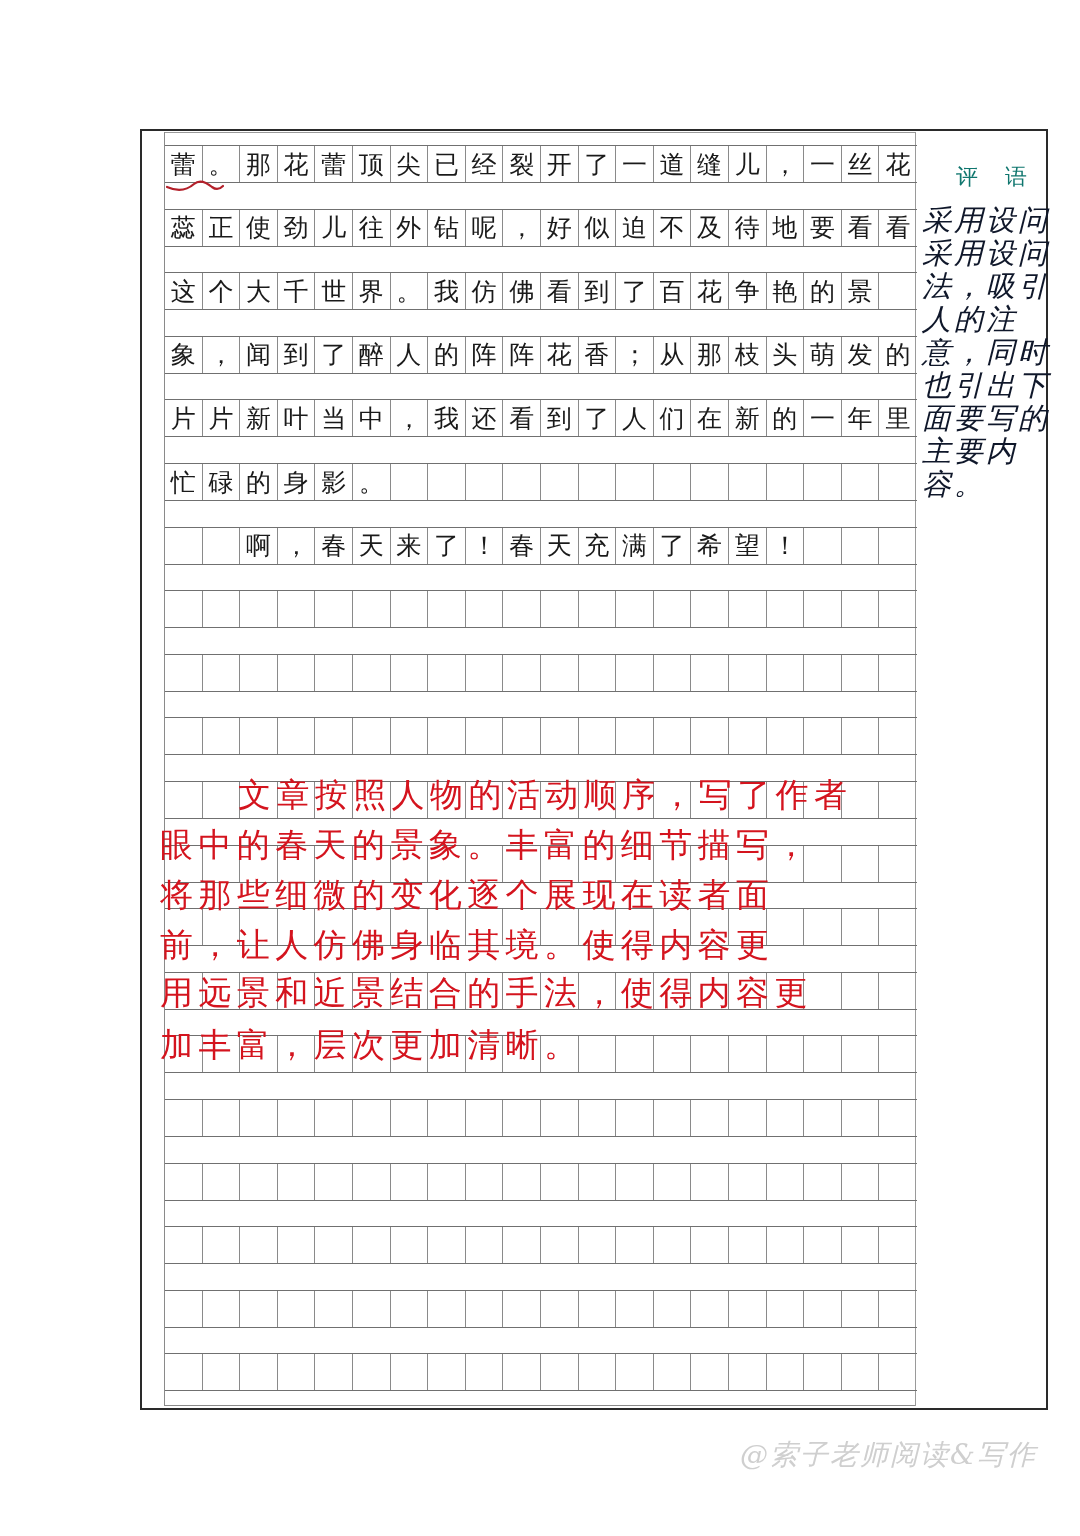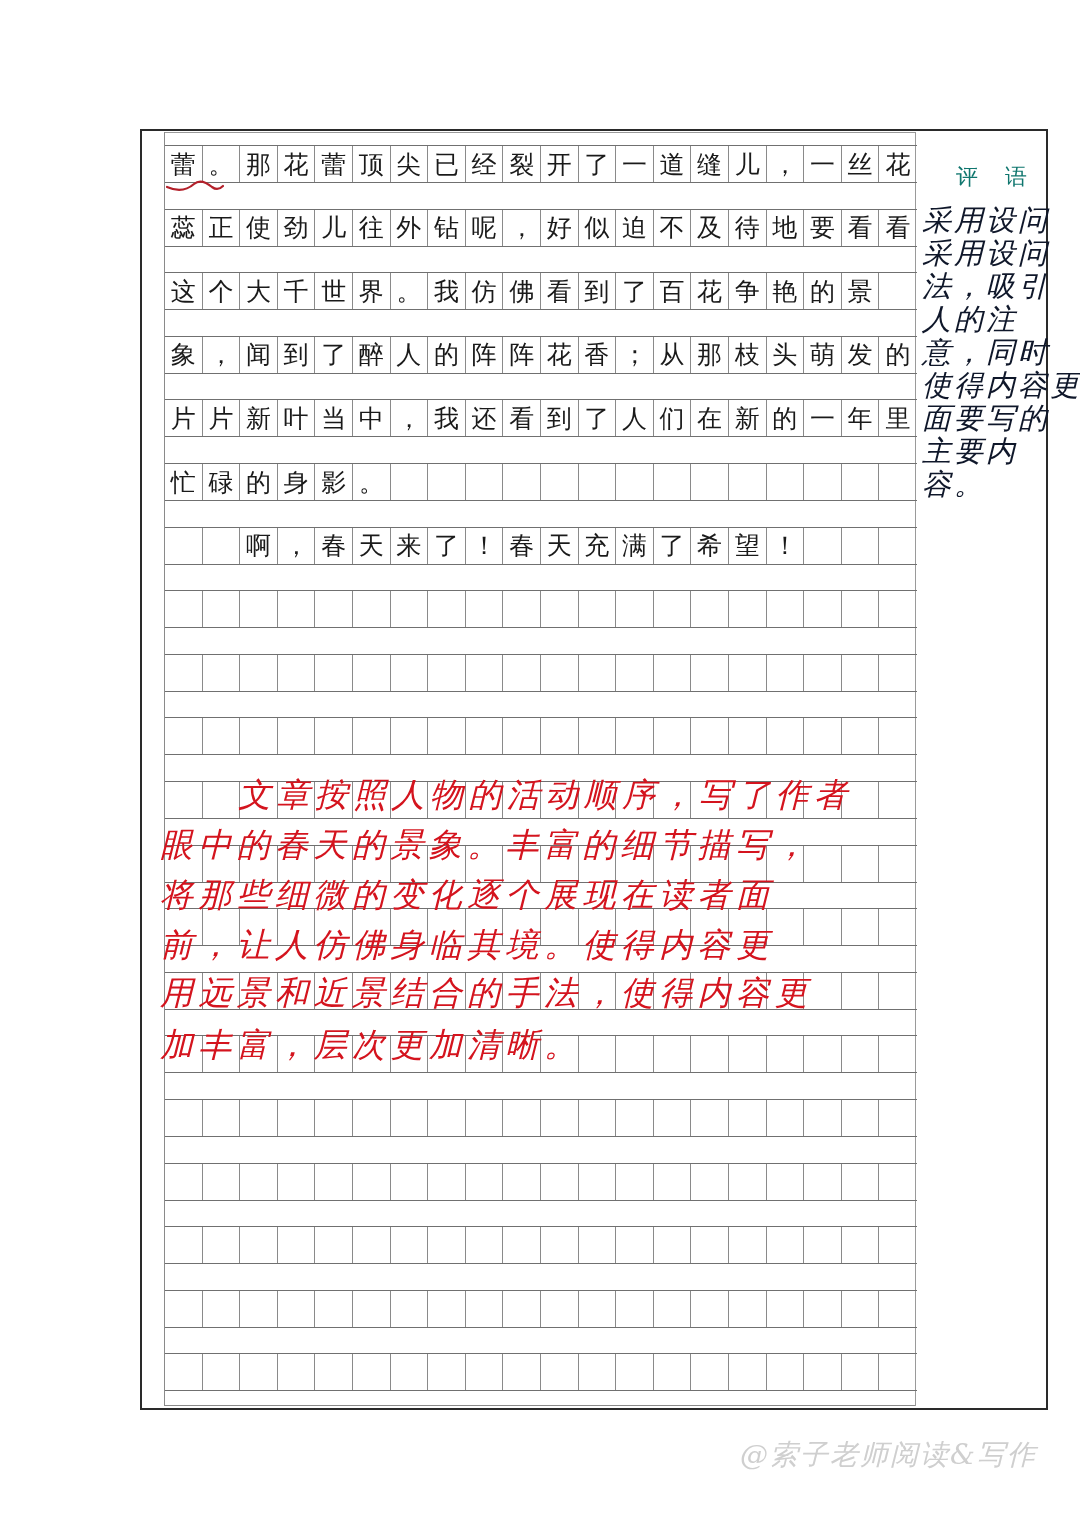--- a/index.html
+++ b/index.html
@@ -20,21 +20,21 @@
   .cell.punct { justify-content:flex-start; padding-left:6px; }
   .squiggle { position:absolute; left:166px; top:178px; width:58px; height:16px; }
   .comment { position:absolute; left:918px; top:132px; width:128px; }
   .comment-title { position:absolute; left:38px; top:30px; font-family:"DejaVu Serif", serif;
                    font-size:22px; color:#0f766e; letter-spacing:10px; white-space:nowrap; }
   .comment-lines { position:absolute; left:4px; top:74px; width:122px; }
   .comment-line { height:33px; font-family:Liberation Mono, monospace; font-size:29px; color:#0f172a;
                   font-style:italic; letter-spacing:3px; white-space:nowrap; line-height:33px; }
   .summary { position:absolute; left:160px; top:778px; width:760px; }
   .summary-line { position:absolute; left:0; white-space:nowrap; font-family:"DejaVu Serif", serif;
-                  font-size:33px; color:#d4141e; font-style:italic; letter-spacing:5.4px;
+                  font-size:33px; color:#d4141e; letter-spacing:5.4px;
                   line-height:1; }
   .watermark { position:absolute; left:740px; top:1436px; font-family:"DejaVu Serif", serif;
                font-size:28px; color:#cfcfcf; font-style:italic; letter-spacing:2px; white-space:nowrap; }
 </style>
 </head>
 <body>
 
 <div class="frame"></div>
 
 <div class="grid" id="grid">
@@ -487,21 +487,21 @@
 </svg>
 
 <div class="comment">
   <div class="comment-title">评 语</div>
   <div class="comment-lines" id="comment-lines">
       <div class="comment-line">采用设问</div>
       <div class="comment-line">采用设问</div>
       <div class="comment-line">法，吸引</div>
       <div class="comment-line">人的注</div>
       <div class="comment-line">意，同时</div>
-      <div class="comment-line">使得内容更</div>
+      <div class="comment-line">也引出下</div>
       <div class="comment-line">面要写的</div>
       <div class="comment-line">主要内</div>
       <div class="comment-line">容。</div>
     </div>
 </div>
 
 <div class="summary" id="summary">
     <div class="summary-line" style="top: 0px; left: 78px;">文章按照人物的活动顺序，写了作者</div>
     <div class="summary-line" style="top: 50px; left: 0px; text-align: right;">眼中的春天的景象。丰富的细节描写，</div>
     <div class="summary-line" style="top: 100px; left: 0px;">将那些细微的变化逐个展现在读者面</div>

